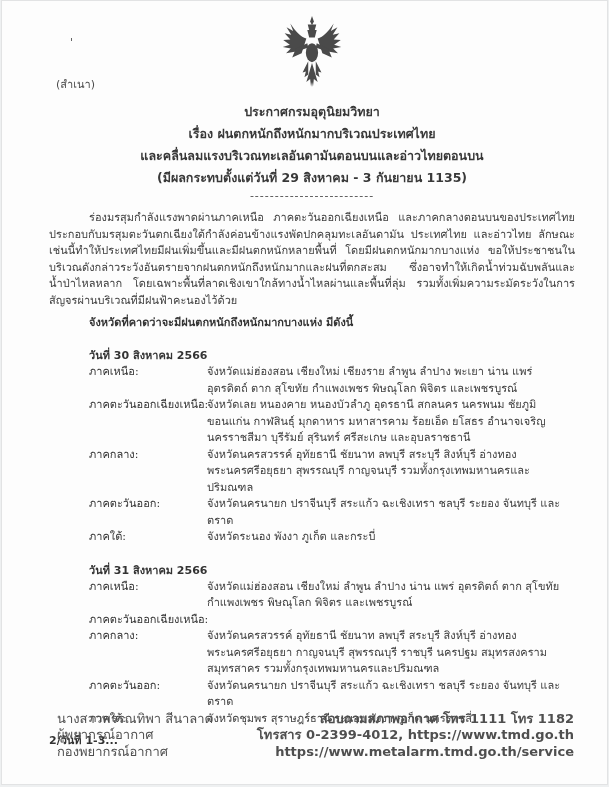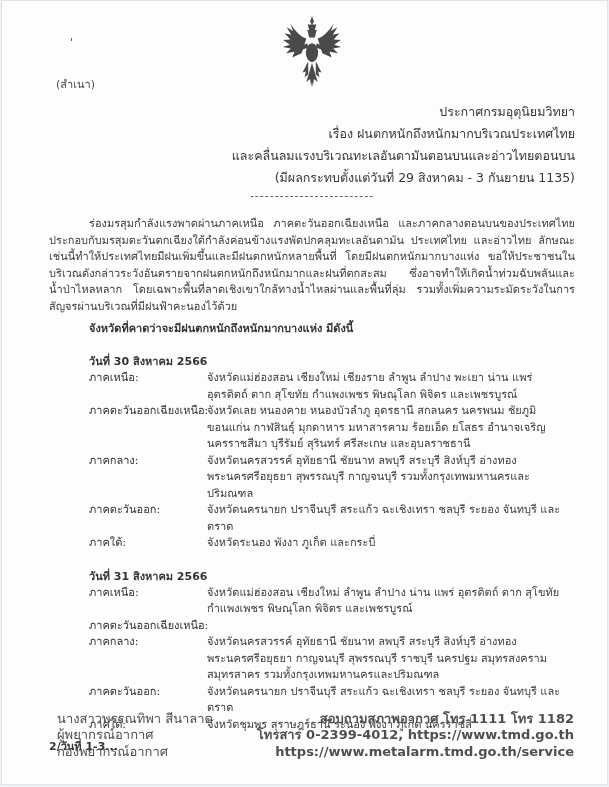--- a/index.html
+++ b/index.html
@@ -12,23 +12,23 @@
     box-sizing:border-box;
     padding:12px 32px 0 47px;
     font-family:"DejaVu Sans","Liberation Sans",sans-serif;
     color:#3d3d3d;
     font-size:11px;
     line-height:16.5px;
   }
   .apostrophe{position:absolute;left:68px;top:34px;font-size:11px;color:#555;}
   .copy-mark{position:absolute;left:54px;top:60px;font-size:11px;color:#4a4a4a;margin-top:16px;}
   .emblem{display:block;margin:2px auto 4px;}
-  .title-block{text-align:right;font-weight:normal;font-size:12.5px;line-height:22px;color:#383838;}
+  .title-block{text-align:center;font-weight:bold;font-size:12.5px;line-height:22px;color:#383838;}
   .separator{text-align:center;font-size:11px;letter-spacing:1px;line-height:14px;color:#4a4a4a;}
-  .paragraph{margin-top:13px;text-indent:40px;text-align:justify;color:#404040;}
+  .paragraph{margin-top:7px;text-indent:40px;text-align:justify;color:#404040;}
   .list-heading{margin-top:5px;padding-left:40px;font-weight:bold;color:#333;line-height:17px;}
   .day{margin-top:16px;}
   .day-date{padding-left:40px;font-weight:bold;color:#333;line-height:17px;}
   .region-row{display:grid;grid-template-columns:118px 1fr;padding-left:40px;}
   .region-label{font-weight:normal;color:#333;white-space:nowrap;}
   .region-provinces{color:#404040;}
   .page-marker{margin-top:6px;padding-right:32px;font-weight:bold;color:#333;}
   .footer{position:absolute;left:55px;right:33px;bottom:24px;display:flex;justify-content:space-between;font-size:13px;line-height:16.5px;color:#4f4f4f;}
   .footer-right{text-align:right;font-weight:bold;}
 </style>

